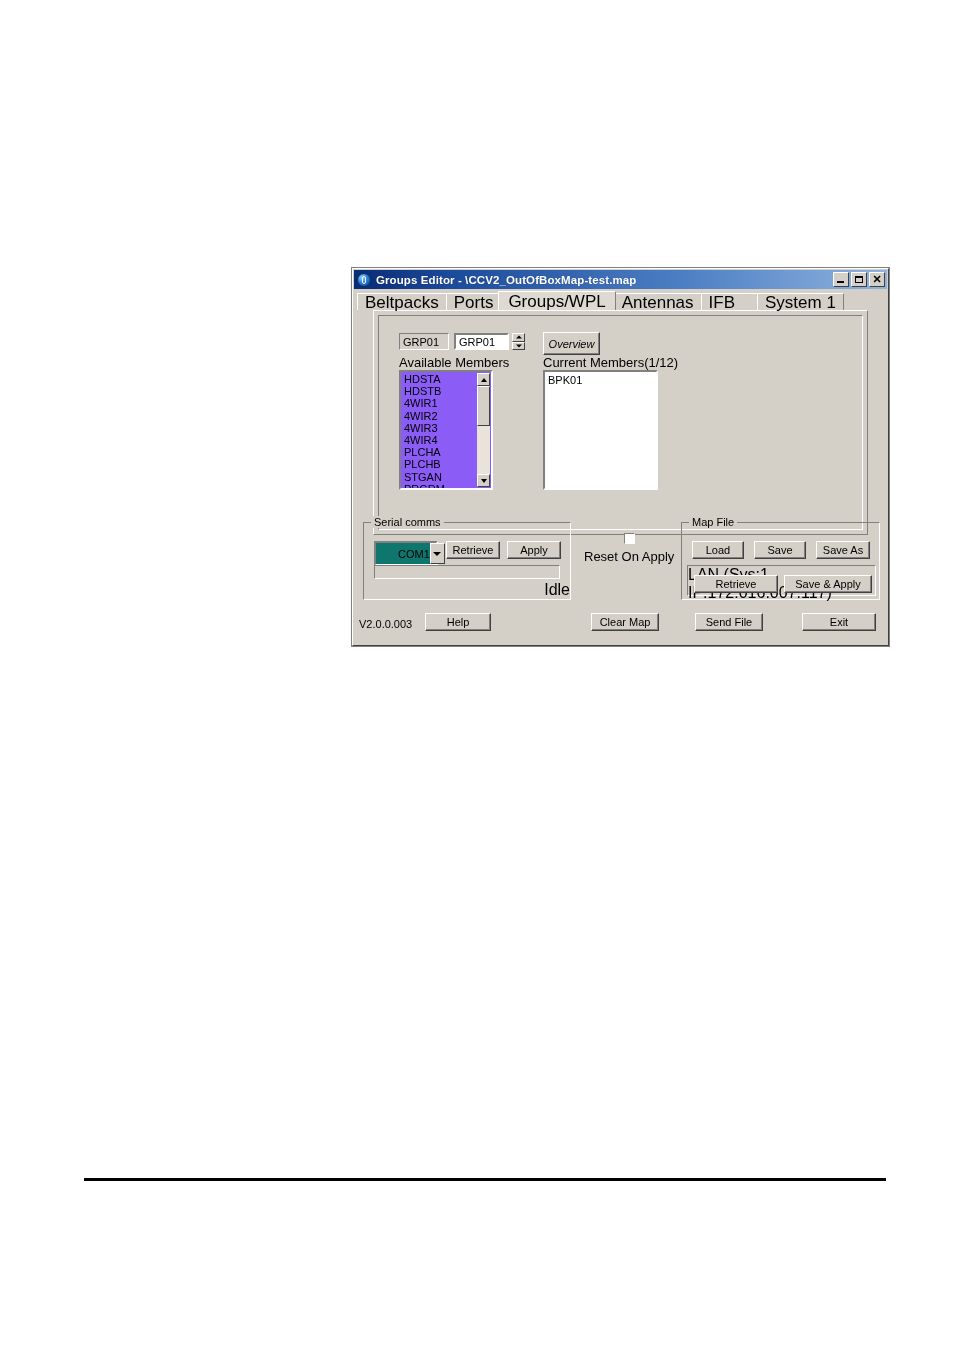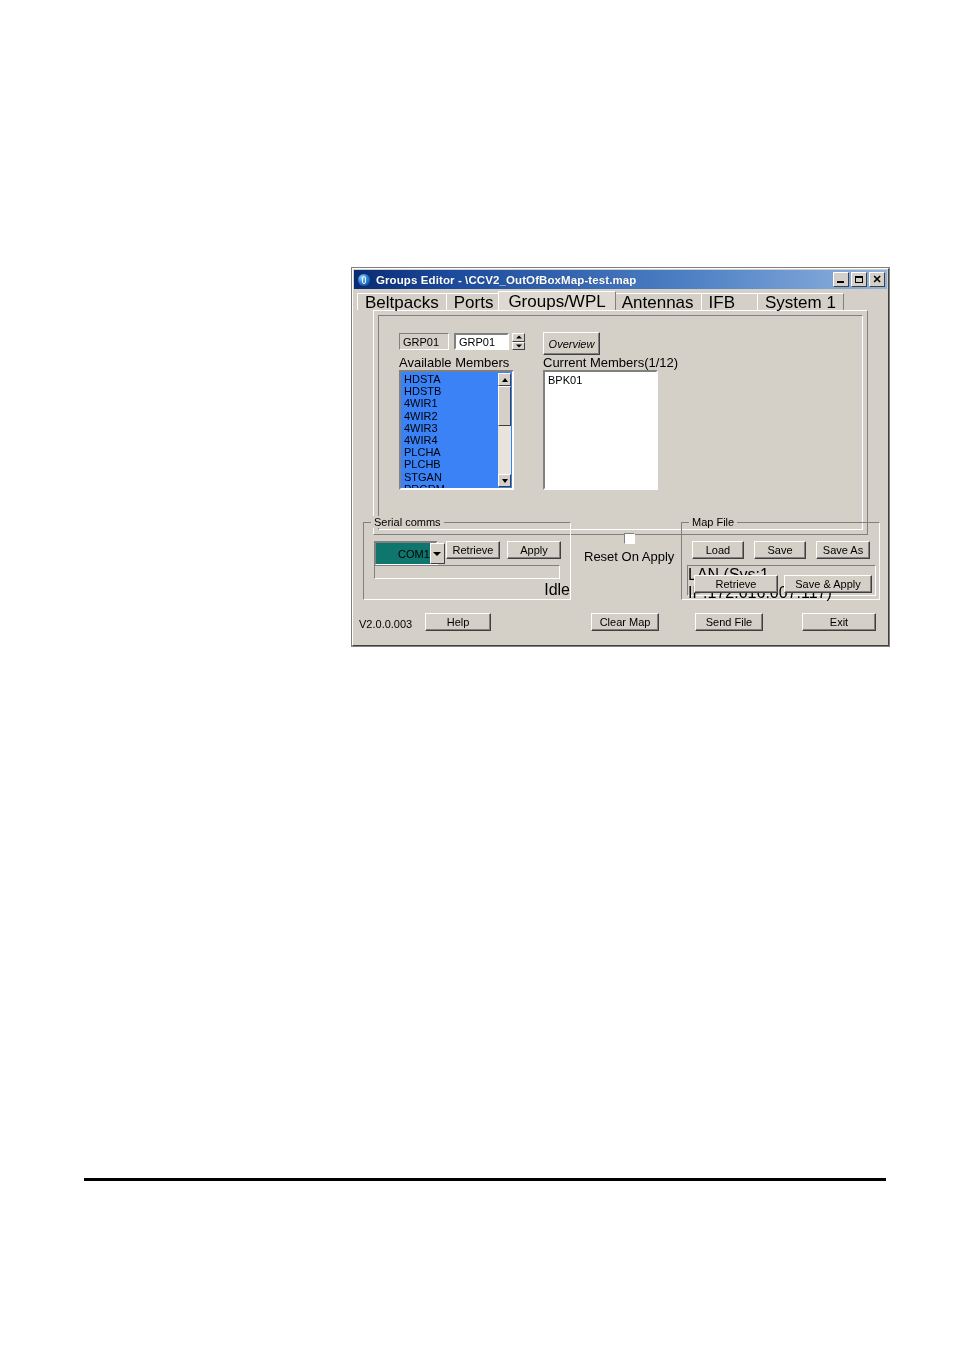--- a/index.html
+++ b/index.html
@@ -270,22 +270,22 @@
   }
 
   
   #avail-label { position: absolute; left: 20px; top: 39px; }
   #current-label { position: absolute; left: 164px; top: 39px; }
 
   
   #avail-list {
     position: absolute;
     left: 20px; top: 54px;
-    width: 115px; height: 120px;
-    background: #3b82f6;
+    width: 94px; height: 120px;
+    background: #8b5cf6;
     overflow: hidden;
   }
   #avail-items {
     position: absolute;
     left: 2px; top: 1px;
     right: 15px;
     font-size: 11px;
     line-height: 12.2px;
     color: #000;
   }

